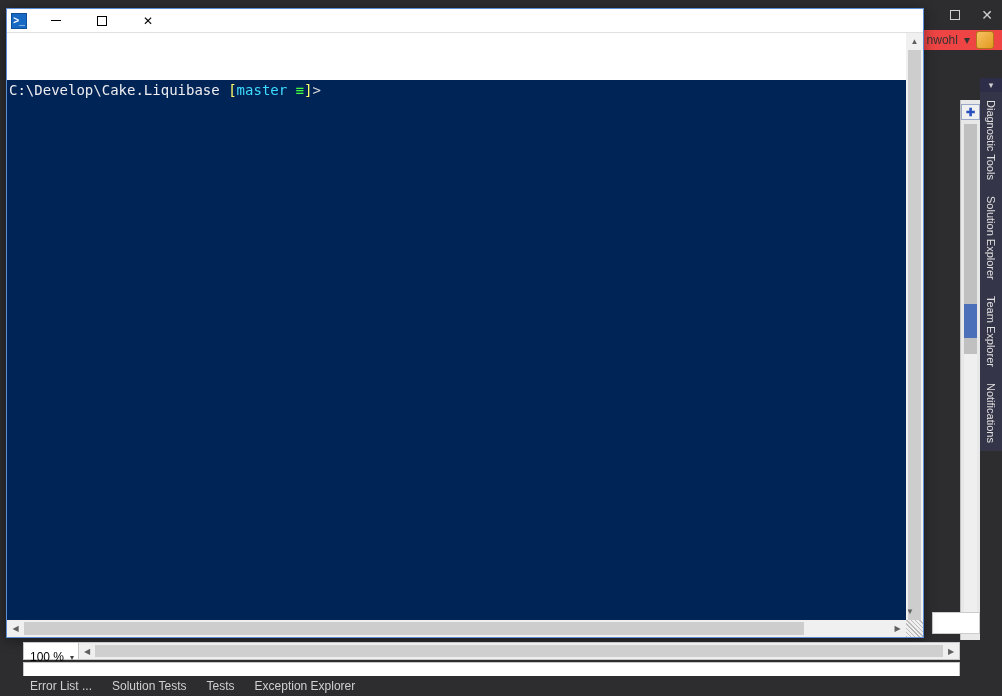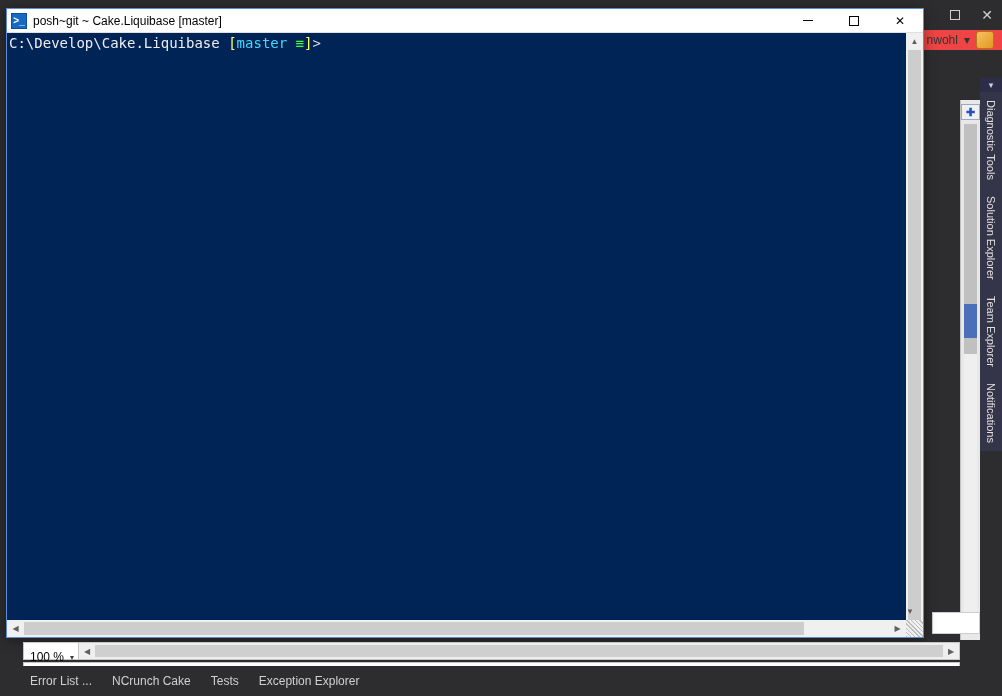--- a/index.html
+++ b/index.html
@@ -179,20 +179,21 @@
   flex: 1;
   background: #012456;
   font-family: Consolas, "Lucida Console", monospace;
   font-size: 14px;
   line-height: 16px;
   color: #eeedf0;
   padding: 2px;
   overflow: hidden;
   position: relative;
   white-space: pre;
+  margin-top: 47px;
 }
 .ps-line .path { color: #eeedf0; }
 .ps-line .bracket { color: #ffff66; }
 .ps-line .branch { color: #3fdcff; }
 .ps-line .equiv { color: #40ff40; }
 .ps-line .cursor { color: #dcdcdc; }
 
 
 .ps-vscroll {
   position: absolute; top: 24px; right: 0;
@@ -252,21 +253,21 @@
   top: 662px;
   height: 18px;
   background: #fff;
   border: 1px solid #c6c6c6;
 }
 
 
 .vs-toolstrip {
   position: absolute;
   left: 20px; bottom: 0; right: 0;
-  height: 30px;
+  height: 20px;
   display: flex; align-items: center;
   background: #2d2d30;
   color: #d0d0d0;
   gap: 0;
 }
 .vs-toolstrip .tool-tab {
   padding: 3px 10px;
   font-size: 12px;
   cursor: pointer;
 }
@@ -307,21 +308,20 @@
     <div class="scroll-thumb blue"></div>
   </div>
   <div class="arrow-down">▼</div>
 </div>
 
 <div class="vs-whitestrip"></div>
 
 <div class="ps-window">
   <div class="ps-titlebar">
     <div class="ps-icon">&gt;_</div>
-    <div class="ps-title">posh~git ~ Cake.Liquibase [master]</div>
     <div class="ps-sysbtns">
       <div class="ps-sysbtn">
           <div class="min-line"></div>
         </div>
       <div class="ps-sysbtn">
           <div class="max-box"></div>
         </div>
       <div class="ps-sysbtn close">
           <span>✕</span>
         </div>
@@ -355,16 +355,16 @@
     <div class="arrow left">◀</div>
     <div class="thumb"></div>
     <div class="arrow right">▶</div>
   </div>
 </div>
 
 <div class="vs-searchbox"></div>
 
 <div class="vs-toolstrip">
   <div class="tool-tab">Error List ...</div>
-  <div class="tool-tab">NCrunch Cake</div>
+  <div class="tool-tab">Solution Tests</div>
   <div class="tool-tab">Tests</div>
   <div class="tool-tab">Exception Explorer</div>
 </div>
 
 </body></html>

